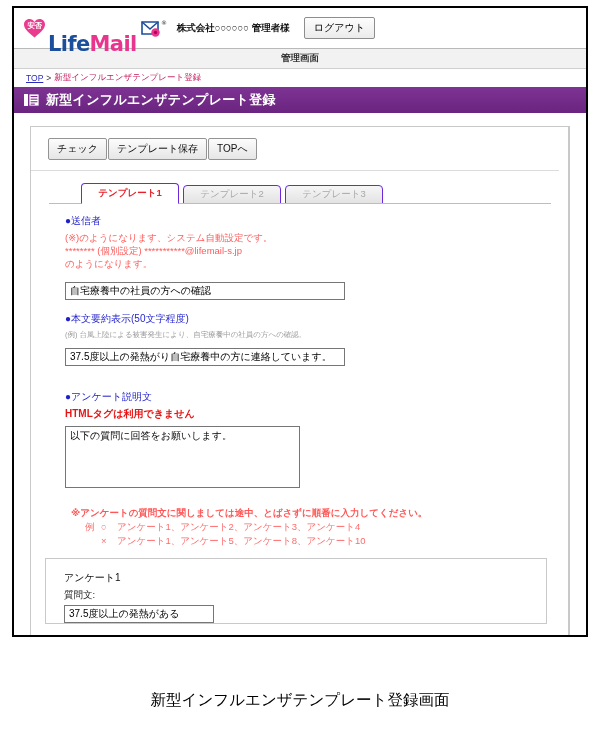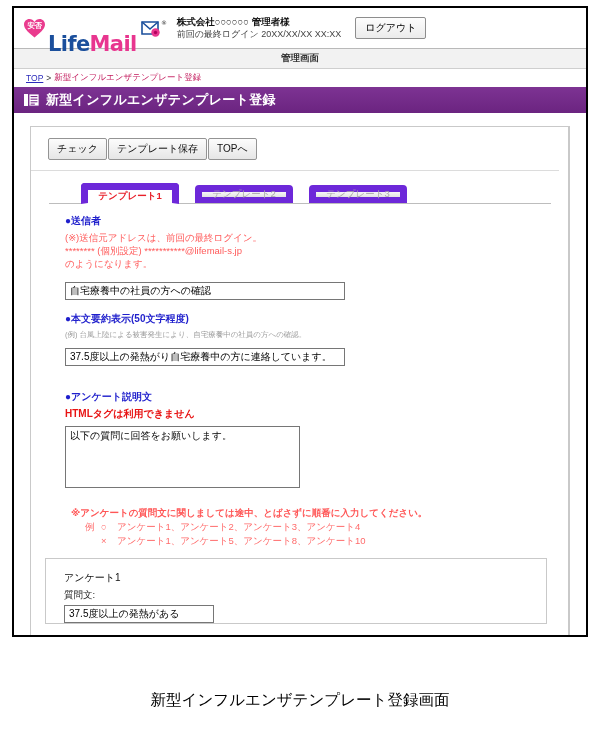--- a/index.html
+++ b/index.html
@@ -216,24 +216,24 @@
     position: relative;
   }
   .tab {
     width: 98px;
     height: 19px;
     box-sizing: border-box;
     display: flex;
     align-items: center;
     justify-content: center;
     font-size: 9.5px;
-    border: 7px solid #6d28d9;
+    border: 1px solid #6d28d9;
     border-radius: 4px 4px 0 0;
     cursor: pointer;
-    margin-right: 16px;
+    margin-right: 4px;
     position: relative;
   }
   .tab.active {
     background: #fff;
     color: #e8202a;
     font-weight: bold;
     border-bottom: 1px solid #fff;
     z-index: 2;
     height: 21px;
   }
@@ -248,21 +248,21 @@
     top: -1px;
   }
 
   
   .form-body {
     padding: 9px 0 0 34px;
   }
   .sec-label {
     color: #1f1fcc;
     font-size: 10px;
-    font-weight: bold;
+    font-weight: normal;
     margin-bottom: 3px;
   }
 
   .red-note {
     color: #ff5a5a;
     font-size: 9.5px;
     line-height: 13px;
   }
   .red-note.strong {
     color: #e81414;
@@ -391,21 +391,20 @@
             <path d="M1 4 L9 11 L17 4" fill="none" stroke="#1b4f9c" stroke-width="1.6"></path>
             <circle cx="14.5" cy="14.5" r="4.2" fill="#e8368f"></circle>
             <circle cx="14.5" cy="14.5" r="1.7" fill="#b3005e"></circle>
             <text x="20" y="7" font-size="6" fill="#333" font-family="DejaVu Sans">®</text>
           </svg>
         </div>
       </div>
 
       <div class="company-info">
         <div class="company-line1">株式会社○○○○○○ 管理者様</div>
-        <div class="company-line2">前回の最終ログイン 20XX/XX/XX XX:XX</div>
       </div>
 
       <button class="logout-btn">ログアウト</button>
     </div>
 
     <div class="sub-bar">
       <span>管理画面</span>
     </div>
 
     <div class="breadcrumb">
@@ -447,21 +446,21 @@
           <div class="tab inactive">
             <span>テンプレート3</span>
           </div>
         </div>
         <div class="tab-underline"></div>
 
         <div class="form-body">
 
           
           <div class="sec-label">●送信者</div>
-          <div class="red-note">(※)送信元アドレスは、前回の最終ログイン。</div>
+          <div class="red-note">(※)のようになります、システム自動設定です。</div>
           <div class="red-note">******** (個別設定) ***********@lifemail-s.jp</div>
           <div class="red-note">のようになります。</div>
 
           <div class="spacer-12"></div>
 
           
           <input class="txt-input w-title" type="text" value="自宅療養中の社員の方への確認" style="">
 
           <div class="spacer-12"></div>
 

